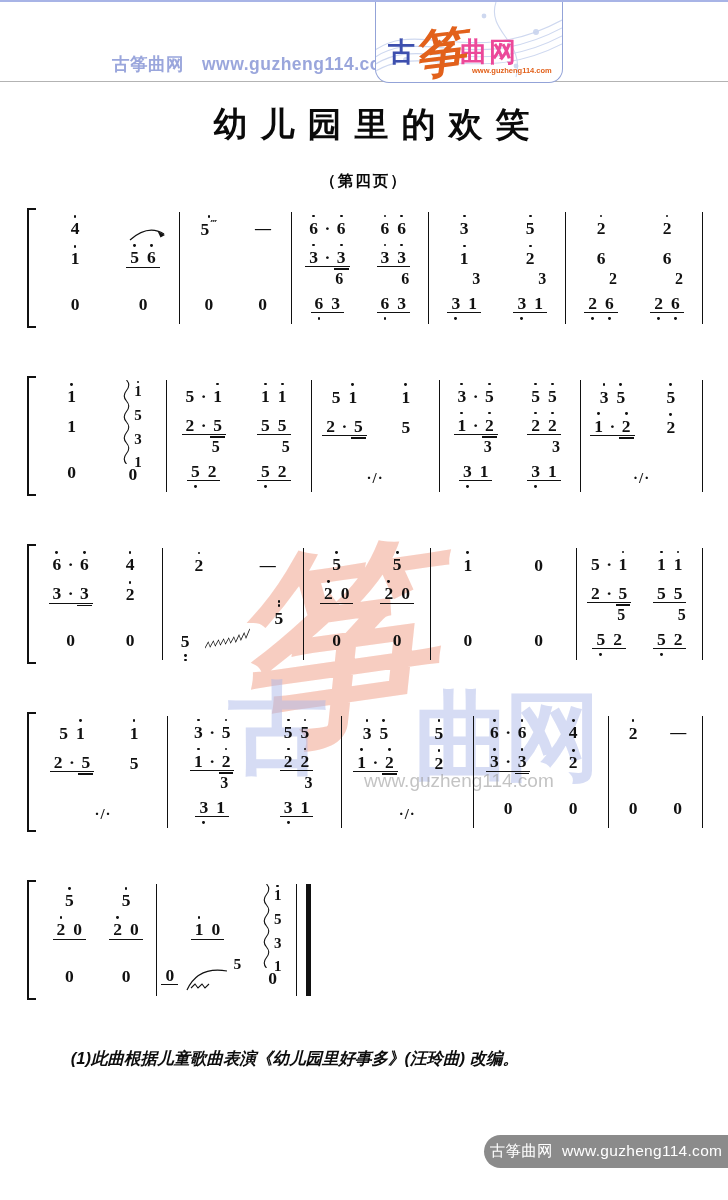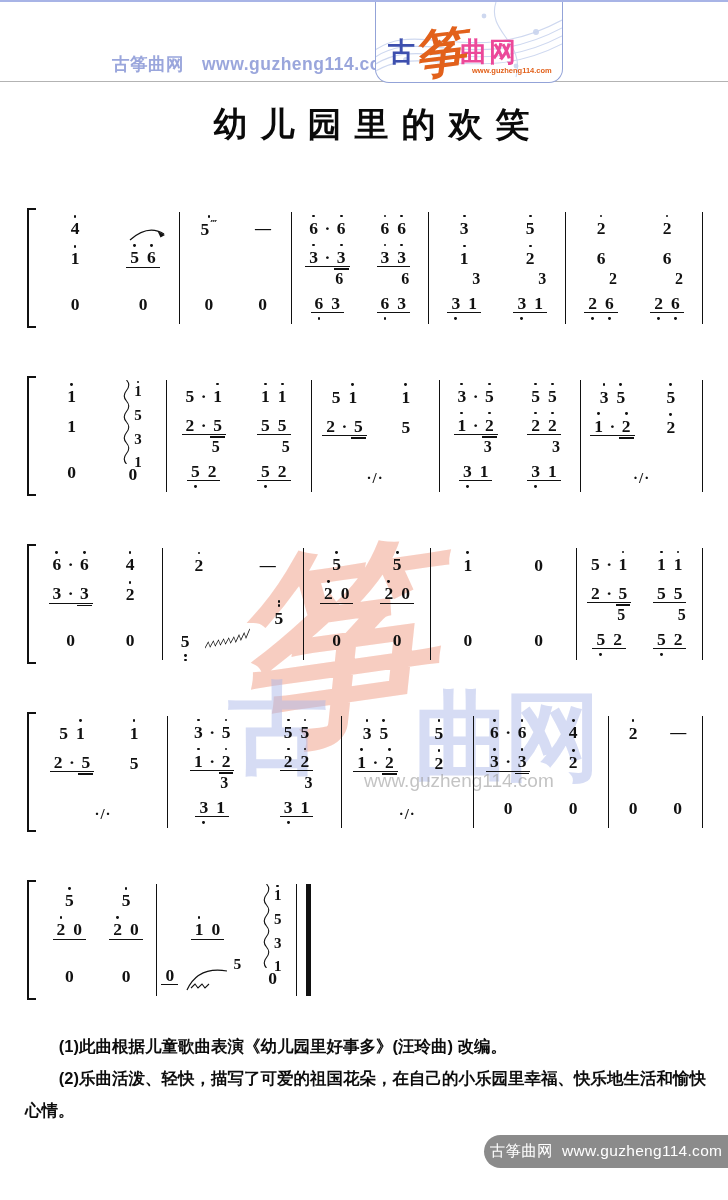--- a/index.html
+++ b/index.html
@@ -78,21 +78,21 @@
   .gl-svg{position:absolute;left:36px;right:48px;bottom:10px;height:26px;width:calc(100% - 84px);}
   .slidewrap{position:relative;width:96px;height:36px;}
   .sl-rest{position:absolute;left:2px;bottom:0;}
   .sl-svg{position:absolute;left:26px;bottom:3px;}
   .sl-target{position:absolute;left:70px;bottom:13px;}
   .sl-target .dg{font-size:15.5px;}
   .finalbar{flex:none;width:9px;border-left:1.6px solid #111;border-right:5px solid #111;margin-left:4px;}
   
   .footnotes{position:absolute;left:25px;right:22px;top:1030px;z-index:2;
              font:600 16.5px "Liberation Sans",sans-serif;line-height:1.95;color:#0d0d0d;}
-  .footnotes p{margin:0;text-indent:2.05em;}
+  .footnotes p{margin:12px;text-indent:2.05em;font-style:italic;}
   .footer-pill{position:absolute;right:0;top:1135px;width:244px;height:33px;background:#8b8b8b;
                border-radius:17px 0 0 17px;color:#fff;display:flex;align-items:center;justify-content:center;
                font:500 15.5px "Liberation Sans",sans-serif;letter-spacing:.3px;z-index:2;white-space:pre;}
 </style>
 </head>
 <body>
 
 <div class="page">
 
   <div class="header">
@@ -116,20 +116,21 @@
       <div class="logotext">
         <span class="lg-gu">古</span>
         <span class="lg-zheng">筝</span>
         <span class="lg-quwang">曲网</span>
       </div>
       <div class="logourl">www.guzheng114.com</div>
     </div>
   </div>
 
   <h1 class="title">幼儿园里的欢笑</h1>
+  <div class="subtitle">（第四页）</div>
 
   <div class="watermark">
     <span class="wm-zheng">筝</span>
     <span class="wm-gu">古</span>
     <span class="wm-qu">曲</span>
     <span class="wm-wang">网</span>
     <span class="wm-url">www.guzheng114.com</span>
   </div>
 
   <div id="score" class="score">
@@ -2074,18 +2075,17 @@
               </span>
             </div>
           </div>
         </div>
         <div class="finalbar"></div>
       </div>
     </div>
 
   <div class="footnotes">
     <p>(1)此曲根据儿童歌曲表演《幼儿园里好事多》(汪玲曲) 改编。</p>
-    <p>(2)乐曲活泼、轻快，描写了可爱的祖国花朵，在自己的小乐园里幸福、快乐地生活和愉快心情。</p>
   </div>
 
   <div class="footer-pill">古筝曲网  www.guzheng114.com</div>
 
 </div>
 
 </body></html>

